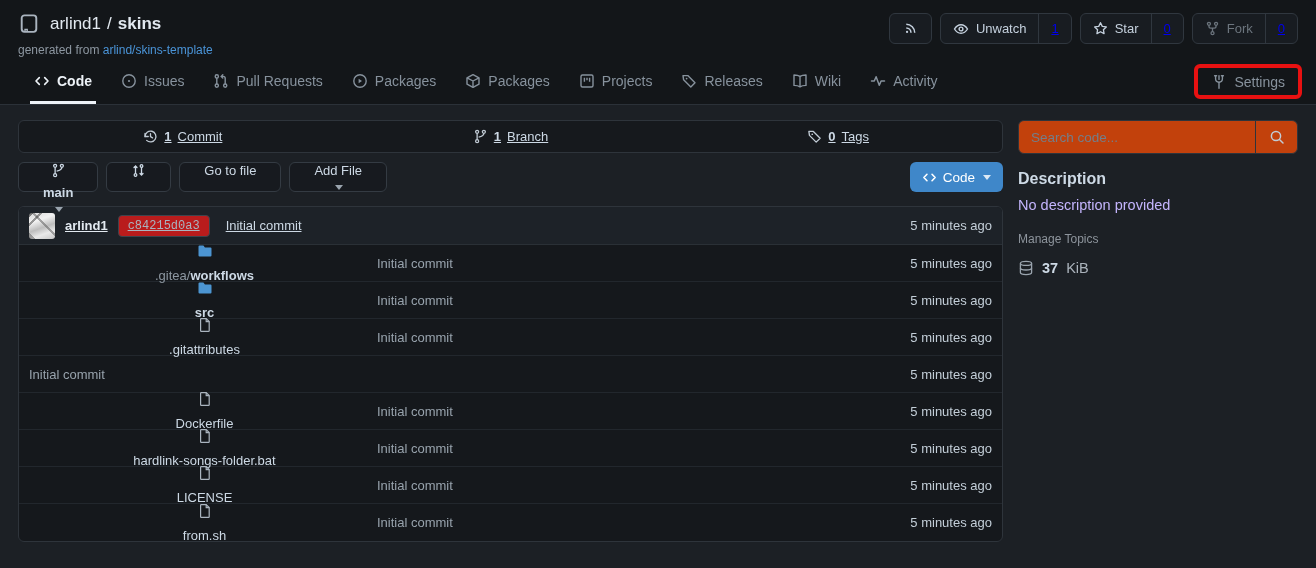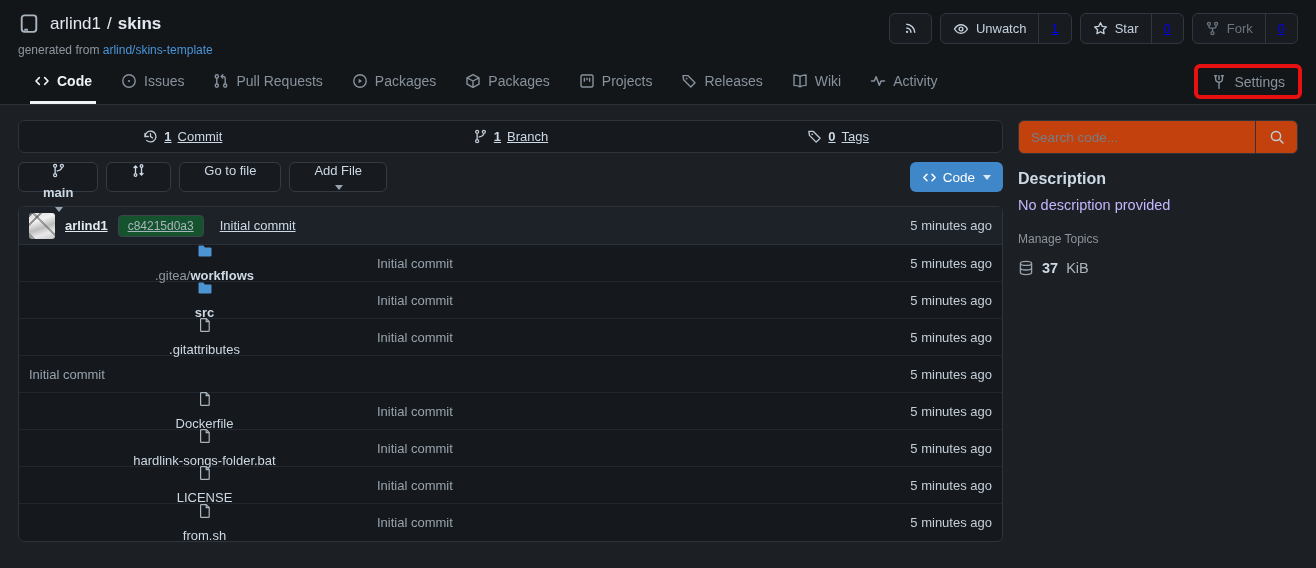--- a/index.html
+++ b/index.html
@@ -99,22 +99,22 @@
   }
   .avatar {
     width:26px; height:26px; border-radius:3px; flex:none;
     background:
       linear-gradient(135deg, rgba(40,40,40,.55) 0 8%, transparent 8% 20%, rgba(60,60,60,.5) 20% 26%, transparent 26%),
       linear-gradient(45deg, rgba(70,70,70,.45) 0 12%, transparent 12% 55%, rgba(90,90,90,.5) 55% 60%, transparent 60%),
       linear-gradient(160deg,#d8d8d8 0%,#f2f2f2 30%,#bdbdbd 55%,#e9e9e9 75%,#c6c6c6 100%);
   }
   .commit-author { font-weight:700; color:#e3eaf1; cursor:pointer; }
   .commit-hash {
-    font-family:Liberation Sans, sans-serif; font-size:12px; color:#a9b4bf;
-    border:1px solid #3d444d; background:#14532d; border-radius:4px;
+    font-family:Liberation Mono, monospace; font-size:12px; color:#a9b4bf;
+    border:1px solid #3d444d; background:#b91c1c; border-radius:4px;
     padding:3px 9px; cursor:pointer;
   }
   .commit-msg { color:#cdd9e5; margin-left:6px; cursor:pointer; }
   .commit-time { margin-left:auto; color:#c3ced8; }
 
   .file-row {
     height:37px; display:flex; align-items:center; padding:0 10px;
     border-bottom:1px solid #22272d; cursor:pointer;
   }
   .file-row:last-child { border-bottom:none; }

